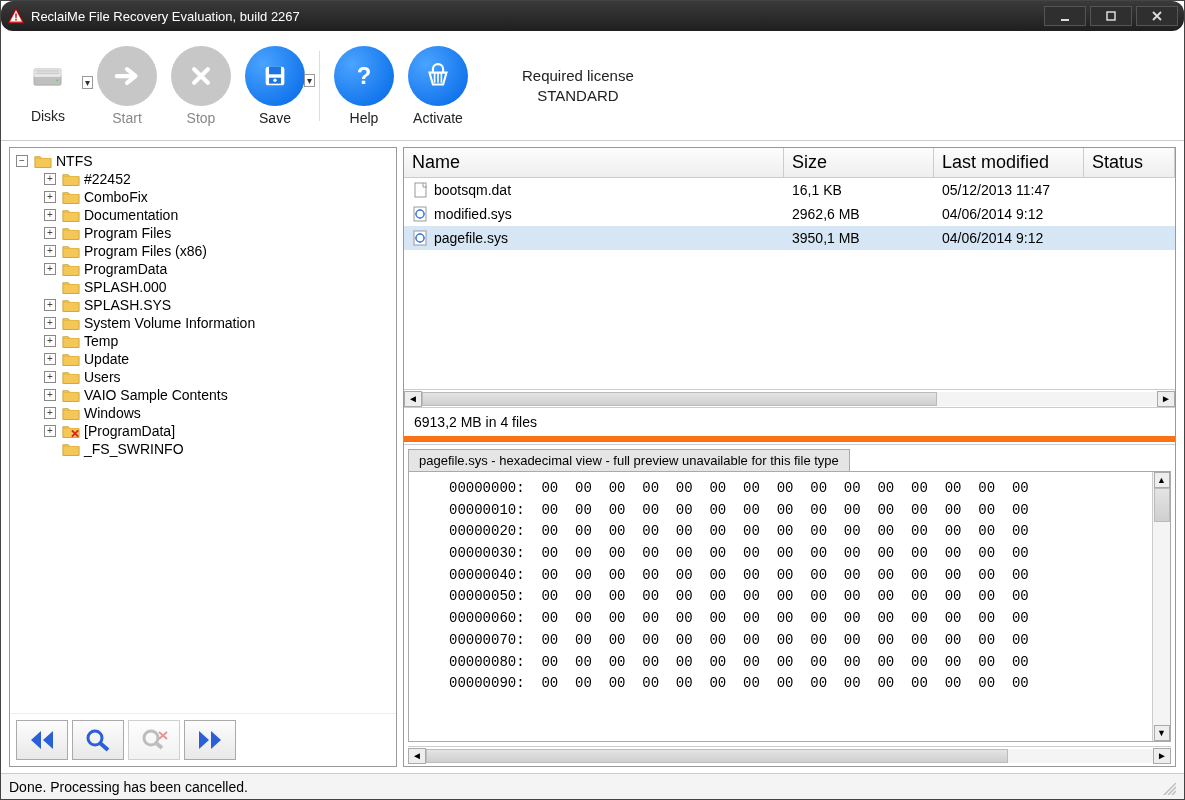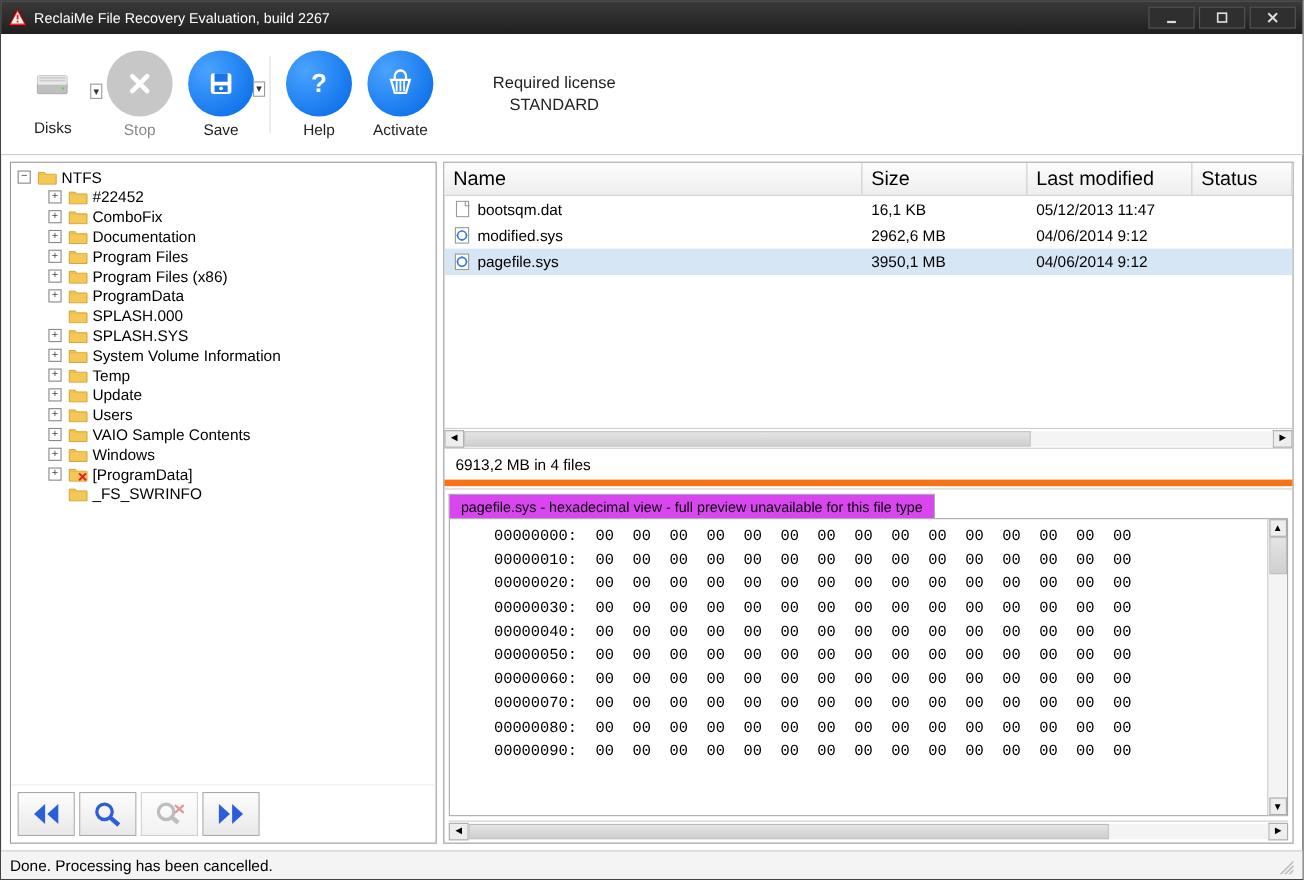--- a/index.html
+++ b/index.html
@@ -1,18 +1,18 @@
 <!DOCTYPE html>
 <html><head>
 <meta charset="utf-8">
 <style>
 * { box-sizing: border-box; margin: 0; padding: 0; }
 body { font-family: "Segoe UI", Tahoma, sans-serif; font-size: 13px; background: #2a2a2a; width: 1185px; height: 800px; overflow: hidden; }
 .window { width: 1185px; height: 800px; background: #fff; display: flex; flex-direction: column; border: 1px solid #444; }
-.titlebar { height: 30px; background: linear-gradient(#3a3a3a,#1f1f1f); color: #fff; display: flex; align-items: center; padding: 0 6px; }
+.titlebar { height: 30px; background: linear-gradient(#3a3a3a,#1f1f1f); color: #fff; display: flex; align-items: center; padding: 0 6px; border-radius: 12px; }
 .titlebar .app-icon { width: 18px; height: 18px; margin-right: 6px; }
 .titlebar .title { flex: 1; font-size: 13px; }
 .titlebar .winbtns { display: flex; gap: 4px; }
 .titlebar .winbtn { width: 42px; height: 20px; background: #2f2f2f; border: 1px solid #555; display: flex; align-items: center; justify-content: center; color: #ddd; cursor: pointer; }
 .titlebar .winbtn svg { width: 12px; height: 12px; }
 .toolbar { height: 110px; background: #fff; border-bottom: 1px solid #ccc; display: flex; align-items: center; padding: 6px 12px; gap: 14px; }
 .tbtn { display: flex; flex-direction: column; align-items: center; gap: 4px; cursor: pointer; position: relative; }
 .tbtn .circ { width: 60px; height: 60px; border-radius: 50%; display: flex; align-items: center; justify-content: center; }
 .tbtn .circ svg { width: 34px; height: 34px; }
 .tbtn .lbl { font-size: 14px; color: #222; }
@@ -46,21 +46,21 @@
 .frow { display: flex; padding: 2px 0; font-size: 14px; cursor: pointer; }
 .frow.selected { background: #d6e6f5; }
 .frow .cell { padding: 2px 8px; }
 .frow .ic { width: 18px; height: 16px; margin-right: 4px; vertical-align: -3px; display: inline-block; }
 .hscroll { height: 18px; border-top: 1px solid #ccc; display: flex; align-items: center; }
 .hscroll .arrow { width: 18px; height: 16px; border: 1px solid #aaa; background: #eee; display: flex; align-items: center; justify-content: center; font-size: 10px; cursor: pointer; }
 .hscroll .track { flex: 1; height: 14px; background: #f4f4f4; position: relative; }
 .hscroll .thumb { position: absolute; left: 0; top: 0; height: 100%; width: 70%; background: linear-gradient(#e4e4e4,#cfcfcf); border: 1px solid #bbb; }
 .summary { padding: 6px 10px; font-size: 14px; border-bottom: 6px solid #f97316; }
 .preview { flex: 1; display: flex; flex-direction: column; border-top: 1px solid #ccc; margin-top: 2px; }
-.preview-tab { display: inline-block; border: 1px solid #aaa; border-bottom: none; padding: 3px 10px; font-size: 13px; background: #d946ef; margin-left: 4px; margin-top: 4px; }
+.preview-tab { display: inline-block; border: 1px solid #aaa; border-bottom: none; padding: 3px 10px; font-size: 13px; background: #e5e5e5; margin-left: 4px; margin-top: 4px; }
 .hexwrap { flex: 1; border: 1px solid #aaa; margin: 0 4px 4px 4px; display: flex; position: relative; }
 .hex { flex: 1; font-family: "Courier New", monospace; font-size: 14px; line-height: 1.55; padding: 6px 8px; white-space: pre; overflow: hidden; margin-left: 32px; }
 .vscroll { width: 18px; background: #f4f4f4; border-left: 1px solid #ccc; display: flex; flex-direction: column; align-items: center; }
 .vscroll .arrow { width: 16px; height: 16px; border: 1px solid #aaa; background: #eee; font-size: 9px; display: flex; align-items: center; justify-content: center; cursor: pointer; }
 .vscroll .track { flex: 1; width: 16px; position: relative; }
 .vscroll .thumb { position: absolute; top: 0; width: 100%; height: 34px; background: linear-gradient(#e4e4e4,#cfcfcf); border: 1px solid #bbb; }
 .statusbar { height: 26px; border-top: 1px solid #ccc; background: #f4f4f4; display: flex; align-items: center; padding: 0 8px; font-size: 14px; justify-content: space-between; }
 .grip { width: 16px; height: 16px; opacity: .5; }
 </style>
 </head>
@@ -103,20 +103,28 @@
         <svg viewBox="0 0 70 50">
             <rect x="6" y="24" width="56" height="20" rx="3" fill="#bfbfbf" stroke="#888"></rect>
             <rect x="6" y="10" width="56" height="18" rx="3" fill="#e8e8e8" stroke="#aaa"></rect>
             <rect x="10" y="13" width="48" height="3" fill="#ccc"></rect>
             <rect x="10" y="18" width="48" height="3" fill="#ccc"></rect>
             <circle cx="54" cy="34" r="2" fill="#5c5"></circle>
           </svg>
       </div>
       <span class="drop">▾</span>
       <span class="lbl">Disks</span>
+    </div>
+    <div class="tbtn disabled">
+      <div class="circ">
+          <svg viewBox="0 0 40 40">
+            <path d="M8 20 H26 M20 12 L30 20 L20 28" fill="none" stroke="#fff" stroke-width="5" stroke-linecap="round" stroke-linejoin="round"></path>
+          </svg>
+        </div>
+      <span class="lbl">Start</span>
     </div>
     <div class="tbtn disabled">
       <div class="circ">
           <svg viewBox="0 0 40 40">
             <path d="M12 12 L28 28 M28 12 L12 28" stroke="#fff" stroke-width="5" stroke-linecap="round"></path>
           </svg>
         </div>
       <span class="lbl">Stop</span>
     </div>
     <div class="tbtn blue">

